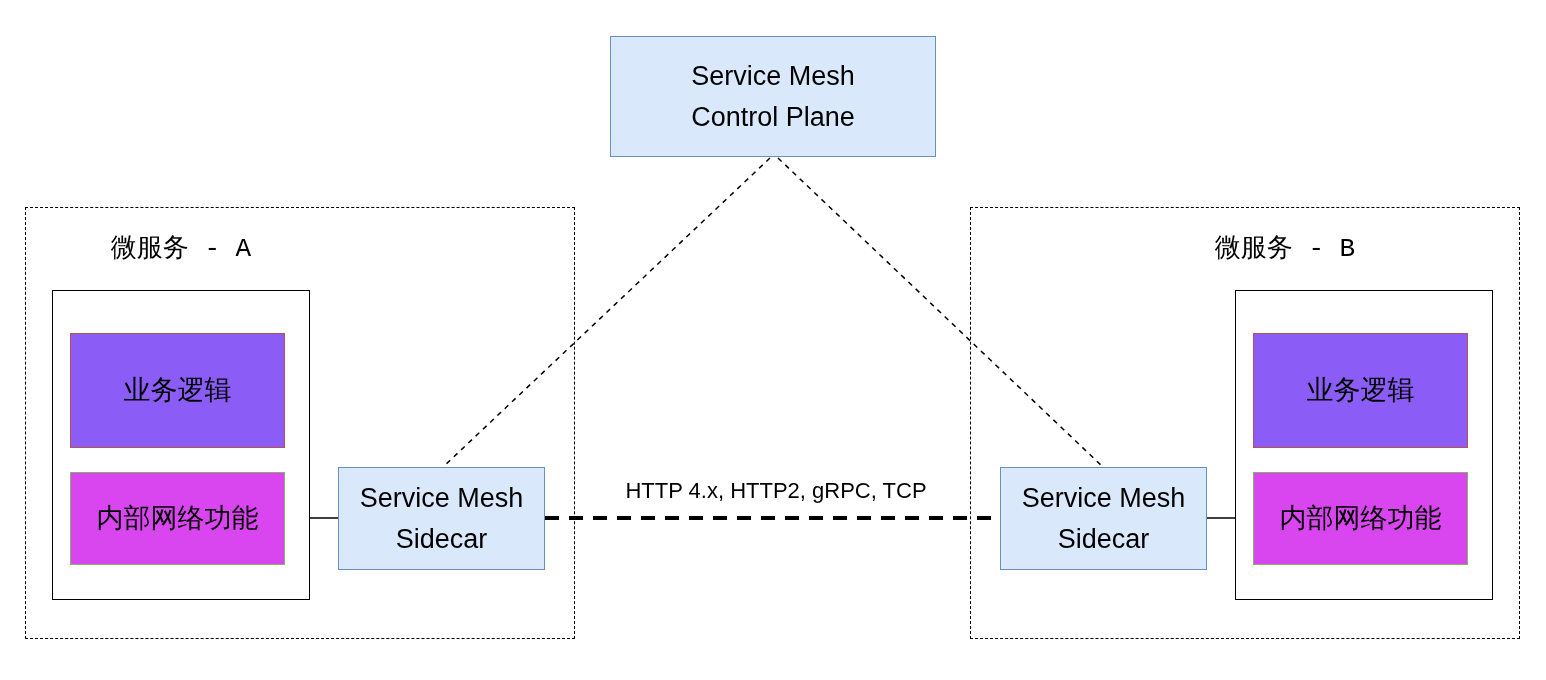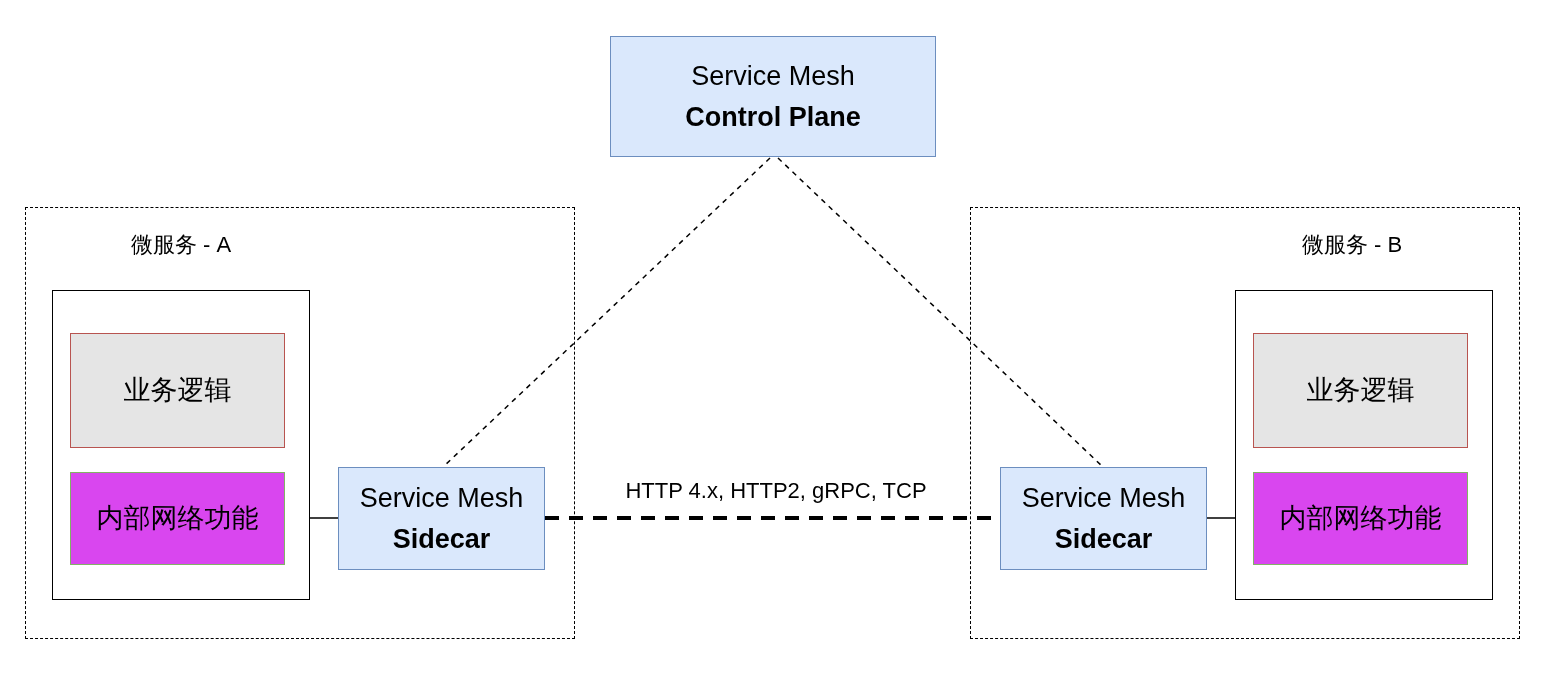--- a/index.html
+++ b/index.html
@@ -26,45 +26,46 @@
   .box {
     position: absolute;
     display: flex;
     flex-direction: column;
     align-items: center;
     justify-content: center;
     text-align: center;
     box-sizing: border-box;
   }
   .blue  { background: #dae8fc; border: 1px solid #6c8ebf; }
-  .red   { background: #e5e5e5; border: 1px solid #b85450; }
+  .red   { background: #8b5cf6; border: 1px solid #b85450; }
   .green { background: #d946ef; border: 1px solid #82b366; }
   .dashed-container {
     position: absolute;
     border: 1.5px dashed #000000;
     box-sizing: border-box;
     background: transparent;
   }
   .solid-box {
     position: absolute;
     border: 1.5px solid #000000;
     box-sizing: border-box;
     background: #ffffff;
   }
   .t27 {
     font-size: 27px;
     line-height: 1.5;
     white-space: nowrap;
   }
-  .bold { font-weight: bold; }
+  .bold { font-weight: normal; }
   .group-title {
     position: absolute;
-    font-size: 22px;
+    font-size: 26px;
     transform: translateX(-50%);
     white-space: nowrap;
+    font-family: Liberation Mono, monospace;
   }
   .link-label {
     position: absolute;
     font-size: 22px;
     transform: translateX(-50%);
     white-space: nowrap;
   }
 </style>
 </head>
 <body>
@@ -92,21 +93,21 @@
   </div>
   <div class="box green" style="left:70px; top:472px; width:215px; height:93px;">
     <div class="t27">内部网络功能</div>
   </div>
   <div class="box blue" style="left:338px; top:467px; width:207px; height:103px;">
     <div class="t27">Service Mesh</div>
     <div class="t27 bold">Sidecar</div>
   </div>
 
   <div class="dashed-container" style="left:970px; top:207px; width:550px; height:432px;"></div>
-  <div class="group-title" style="left:1352px; top:230px;">微服务 - B</div>
+  <div class="group-title" style="left:1285px; top:230px;">微服务 - B</div>
   <div class="solid-box" style="left:1235px; top:290px; width:258px; height:310px;"></div>
   <div class="box red" style="left:1253px; top:333px; width:215px; height:115px;">
     <div class="t27">业务逻辑</div>
   </div>
   <div class="box green" style="left:1253px; top:472px; width:215px; height:93px;">
     <div class="t27">内部网络功能</div>
   </div>
   <div class="box blue" style="left:1000px; top:467px; width:207px; height:103px;">
     <div class="t27">Service Mesh</div>
     <div class="t27 bold">Sidecar</div>

